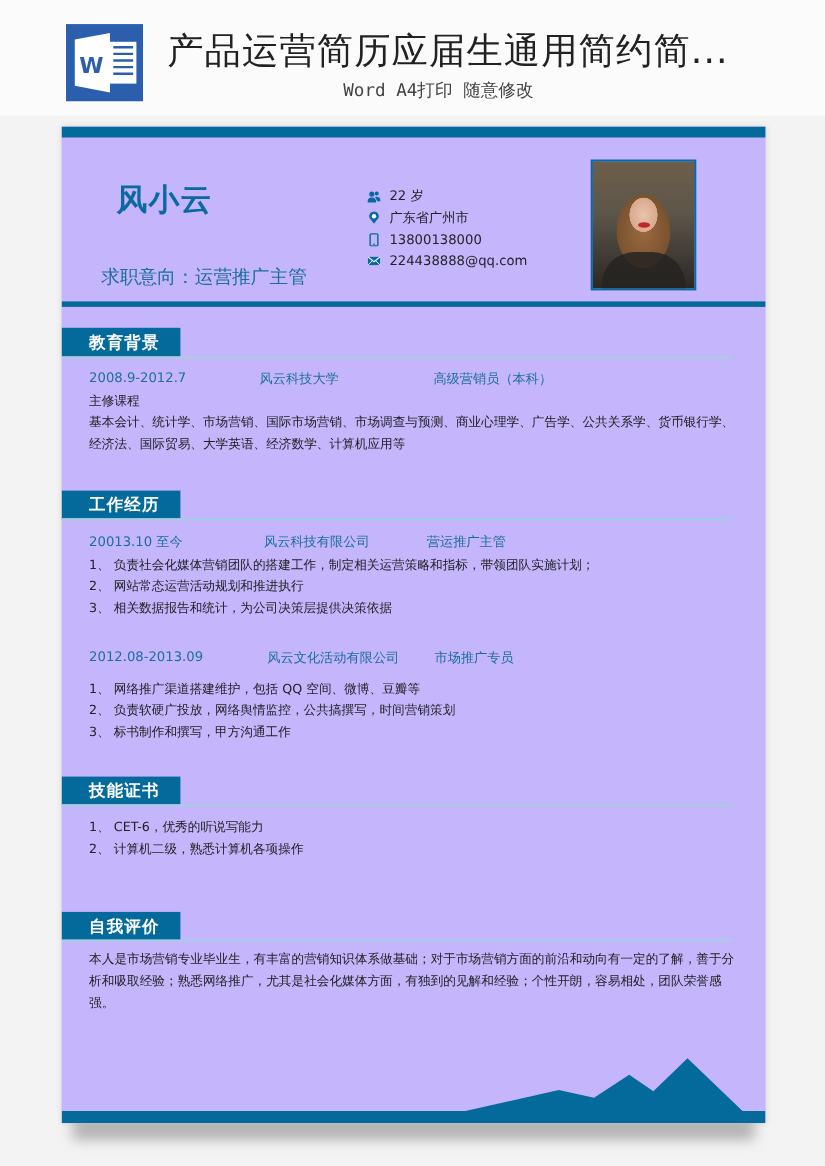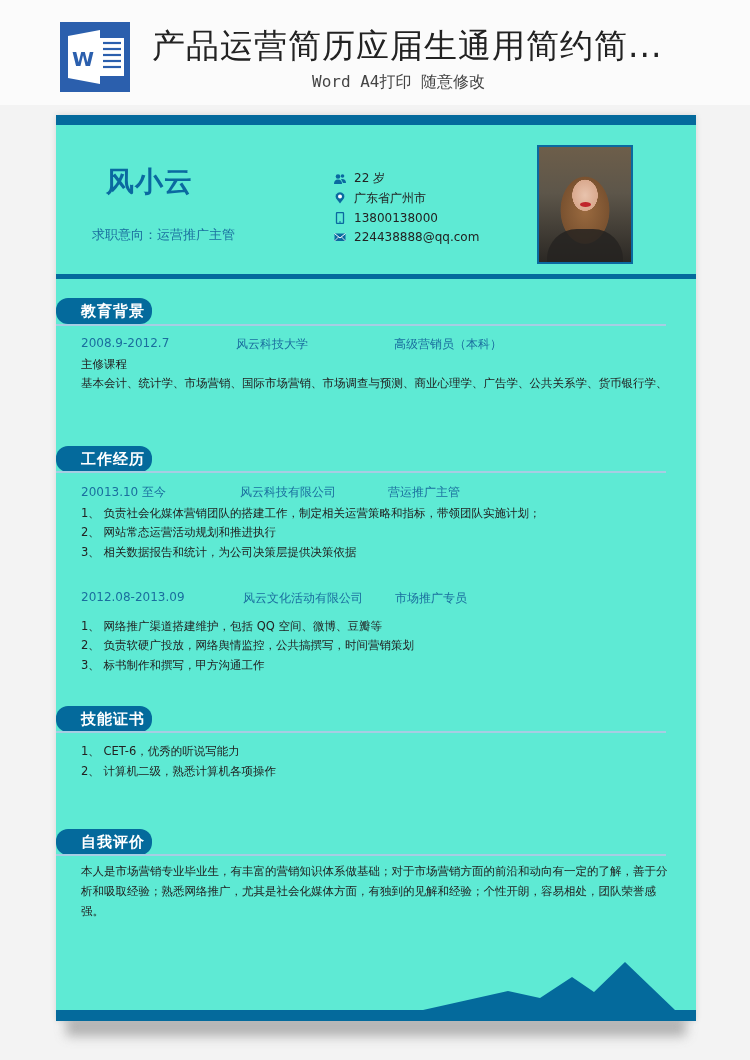--- a/index.html
+++ b/index.html
@@ -8,41 +8,41 @@
     background:#f3f3f3;
     font-family:"DejaVu Sans","Liberation Sans",sans-serif;
   }
   .bg-top { position:absolute; left:0; top:0; width:750px; height:105px; background:#fbfbfb; }
   .word-icon { position:absolute; left:60px; top:22px; width:70px; height:70px; background:#2b5fad; }
   .word-icon svg { display:block; }
   .doc-title { position:absolute; left:152px; top:24px; font-size:33px; color:#222; letter-spacing:1px; white-space:nowrap; font-family:"DejaVu Sans",sans-serif; }
   .doc-sub { position:absolute; left:312px; top:72px; font-size:16px; color:#444; font-family:"DejaVu Sans Mono","Liberation Mono",monospace; white-space:nowrap; }
 
   .page-shadow { position:absolute; left:66px; top:1018px; width:620px; height:18px; background:#9a9a9a; filter:blur(6px); opacity:0.75; }
-  .page { position:absolute; left:56px; top:115px; width:640px; height:906px; background:#5eead4; box-shadow:0 0 6px rgba(0,0,0,0.12); overflow:hidden; }
+  .page { position:absolute; left:56px; top:115px; width:640px; height:906px; background:#c4b5fd; box-shadow:0 0 6px rgba(0,0,0,0.12); overflow:hidden; }
   .bar-top { position:absolute; left:0; top:0; width:640px; height:10px; background:#046a9c; }
   .bar-head { position:absolute; left:0; top:159px; width:640px; height:5px; background:#046a9c; }
 
   .name { position:absolute; left:50px; top:48px; font-size:28px; font-weight:bold; color:#0a69a0; letter-spacing:1px; font-family:"DejaVu Sans",sans-serif; }
-  .intent { position:absolute; left:36px; top:111px; font-size:13px; color:#1a6e9e; white-space:nowrap; }
+  .intent { position:absolute; left:36px; top:125px; font-size:17px; color:#1a6e9e; white-space:nowrap; }
 
   .contact { position:absolute; left:278px; top:54px; }
   .contact-row { display:flex; align-items:center; height:19.5px; font-size:12px; color:#222; white-space:nowrap; }
   .contact-row .ic { width:12px; height:12px; margin-right:8px; display:inline-flex; align-items:center; justify-content:center; }
 
   .photo { position:absolute; left:481px; top:30px; width:92px; height:115px; border:2px solid #0a69a0;
     background:
       radial-gradient(ellipse 18px 22px at 50% 42%, #e8c3ad 0%, #d9a98e 70%, transparent 72%),
       radial-gradient(ellipse 40px 55px at 50% 55%, #9a6a3f 0%, #7a5230 60%, transparent 62%),
       linear-gradient(180deg, #6d5e4a 0%, #5d564a 40%, #2b2824 100%);
   }
   .photo .lips { position:absolute; left:41px; top:55px; width:11px; height:5px; border-radius:50%; background:#c0262c; }
   .photo .coat { position:absolute; left:8px; top:82px; width:76px; height:33px; background:#262321; border-radius:30px 30px 0 0; opacity:0.85; }
 
-  .section-tab { position:absolute; left:0; width:96px; height:26px; background:#046a9c; color:#fff; font-size:15px; font-weight:bold; line-height:26px; text-indent:25px; letter-spacing:1px;border-radius:12px; }
+  .section-tab { position:absolute; left:0; width:108px; height:26px; background:#046a9c; color:#fff; font-size:15px; font-weight:bold; line-height:26px; text-indent:25px; letter-spacing:1px; }
   .section-line { position:absolute; left:0; width:610px; height:2px; background:#a7cde3; }
 
   .meta { position:absolute; font-size:12px; color:#1a6e9e; white-space:nowrap; }
   .txt { position:absolute; left:25px; font-size:11.5px; color:#222; white-space:nowrap; line-height:20px; }
   .para { position:absolute; left:25px; width:590px; font-size:11.5px; color:#222; line-height:20px; }
 
   .mountain { position:absolute; left:0; top:0; }
 </style>
 </head>
 <body>
@@ -124,20 +124,21 @@
 
   <div class="bar-head"></div>
 
   <div class="section-tab" style="top:183px;">教育背景</div>
   <div class="section-line" style="top:209px;"></div>
   <div class="meta" style="left:25px; top:221px;text-align:center;">2008.9-2012.7</div>
   <div class="meta" style="left:180px; top:221px;">风云科技大学</div>
   <div class="meta" style="left:338px; top:221px;">高级营销员（本科）</div>
   <div class="txt" style="top:239px;">主修课程</div>
   <div class="txt" style="top:258px;">基本会计、统计学、市场营销、国际市场营销、市场调查与预测、商业心理学、广告学、公共关系学、货币银行学、</div>
+  <div class="txt" style="top:278px;">经济法、国际贸易、大学英语、经济数学、计算机应用等</div>
 
   <div class="section-tab" style="top:331px;">工作经历</div>
   <div class="section-line" style="top:356px;"></div>
 
   <div class="meta" style="left:25px; top:369px;">20013.10 至今</div>
   <div class="meta" style="left:184px; top:369px;">风云科技有限公司</div>
   <div class="meta" style="left:332px; top:369px;">营运推广主管</div>
   <div class="txt" style="top:388px;">1、 负责社会化媒体营销团队的搭建工作，制定相关运营策略和指标，带领团队实施计划；</div>
   <div class="txt" style="top:407px;">2、 网站常态运营活动规划和推进执行</div>
   <div class="txt" style="top:427px;">3、 相关数据报告和统计，为公司决策层提供决策依据</div>

